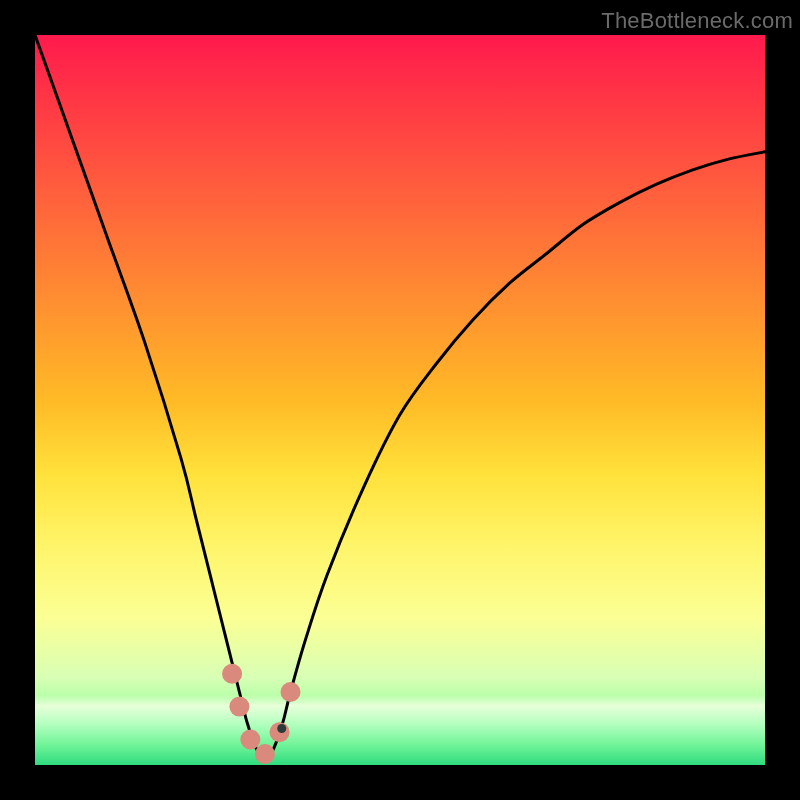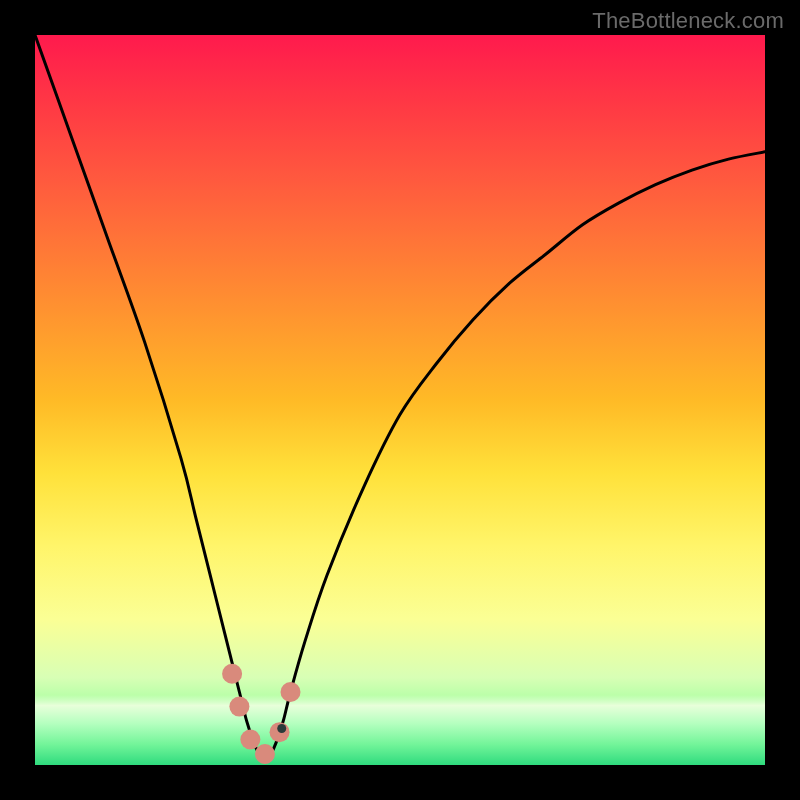--- a/index.html
+++ b/index.html
@@ -55,21 +55,21 @@
   }
   svg.curve {
     position: absolute;
     inset: 0;
     width: 100%;
     height: 100%;
   }
   .watermark {
     position: absolute;
     top: 8px;
-    right: 16px;
+    right: 7px;
     color: #6a6a6a;
     font-size: 22px;
     font-weight: 500;
     letter-spacing: 0.2px;
     margin-left: 20px;
   }
 </style>
 </head>
 <body>
 

